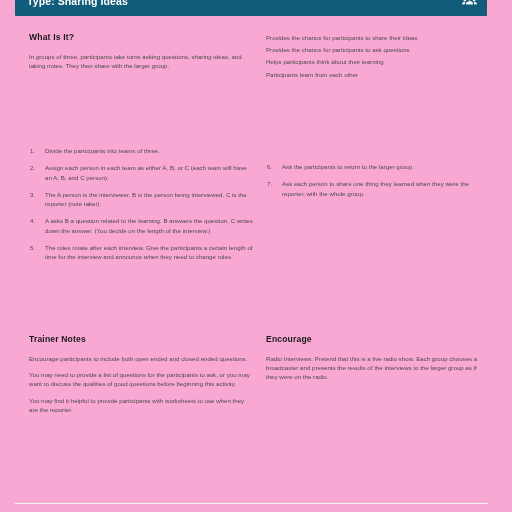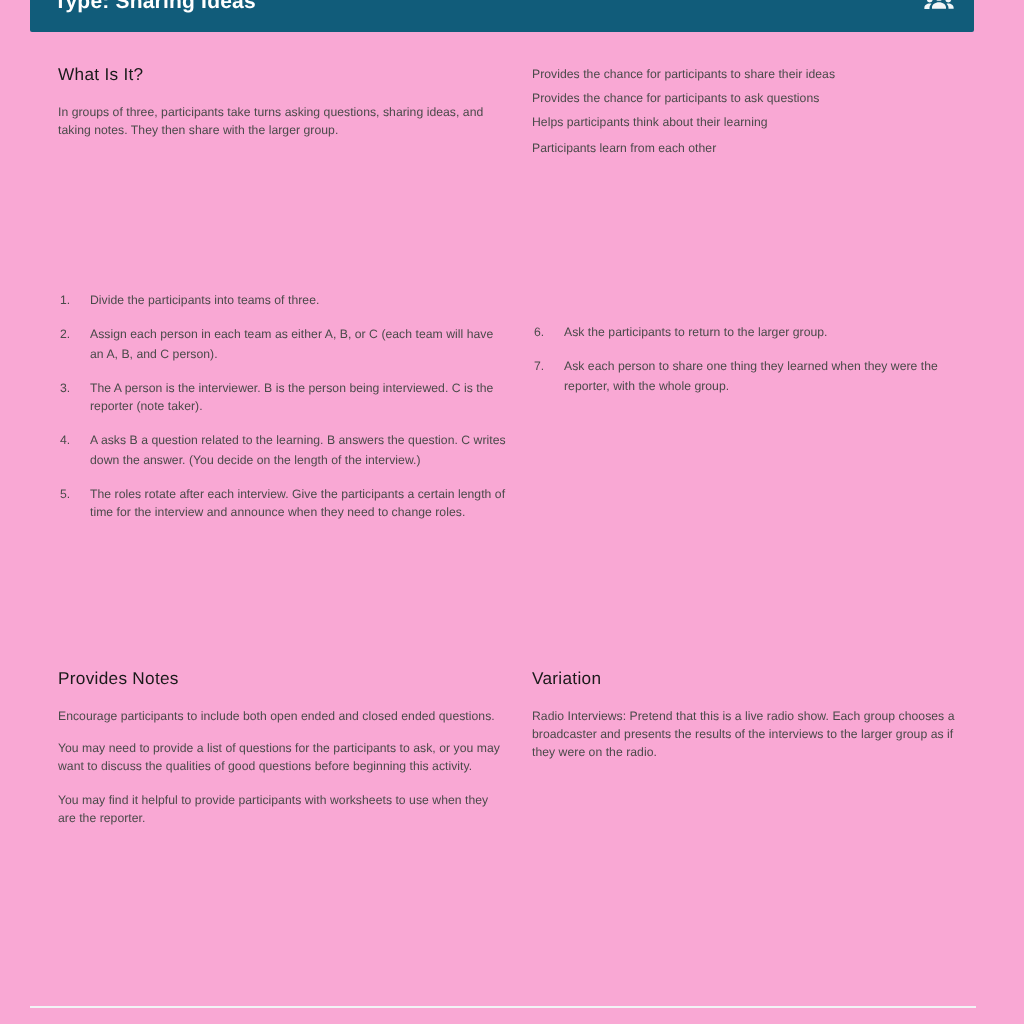--- a/index.html
+++ b/index.html
@@ -81,21 +81,21 @@
     width: 222px;
   }
 
   .block-top      { top: 16px; }
   .block-howto    { top: 130px; }
   .block-bottom   { top: 318px; }
 
   h2.section-title {
     margin: 0 0 9px 0;
     font-size: 8.6px;
-    font-weight: normal;
+    font-weight: bold;
     color: #1a1a1a;
     letter-spacing: 0.15px;
     line-height: 11px;
   }
 
   p.body-text {
     margin: 0 0 7px 0;
     font-size: 6.1px;
     line-height: 9.2px;
     color: #4a4a4a;
@@ -219,28 +219,28 @@
             <span>Ask the participants to return to the larger group.</span>
           </li>
           <li>
             <span class="num">7.</span>
             <span>Ask each person to share one thing they learned when they were the reporter, with the whole group.</span>
           </li>
         </ol>
       </div>
 
       <div class="col-left block-bottom">
-        <h2 class="section-title">Provides Notes</h2>
+        <h2 class="section-title">Trainer Notes</h2>
         <p class="body-text">Encourage participants to include both open ended and closed ended questions.</p>
         <p class="body-text">You may need to provide a list of questions for the participants to ask, or you may want to discuss the qualities of good questions before beginning this activity.</p>
         <p class="body-text">You may find it helpful to provide participants with worksheets to use when they are the reporter.</p>
       </div>
 
       <div class="col-right block-bottom">
-        <h2 class="section-title">Variation</h2>
+        <h2 class="section-title">Encourage</h2>
         <p class="body-text">Radio Interviews: Pretend that this is a live radio show. Each group chooses a broadcaster and presents the results of the interviews to the larger group as if they were on the radio.</p>
       </div>
 
     </div>
   </div>
 
   <div class="page-edge"></div>
 </div>
 
 </body></html>

